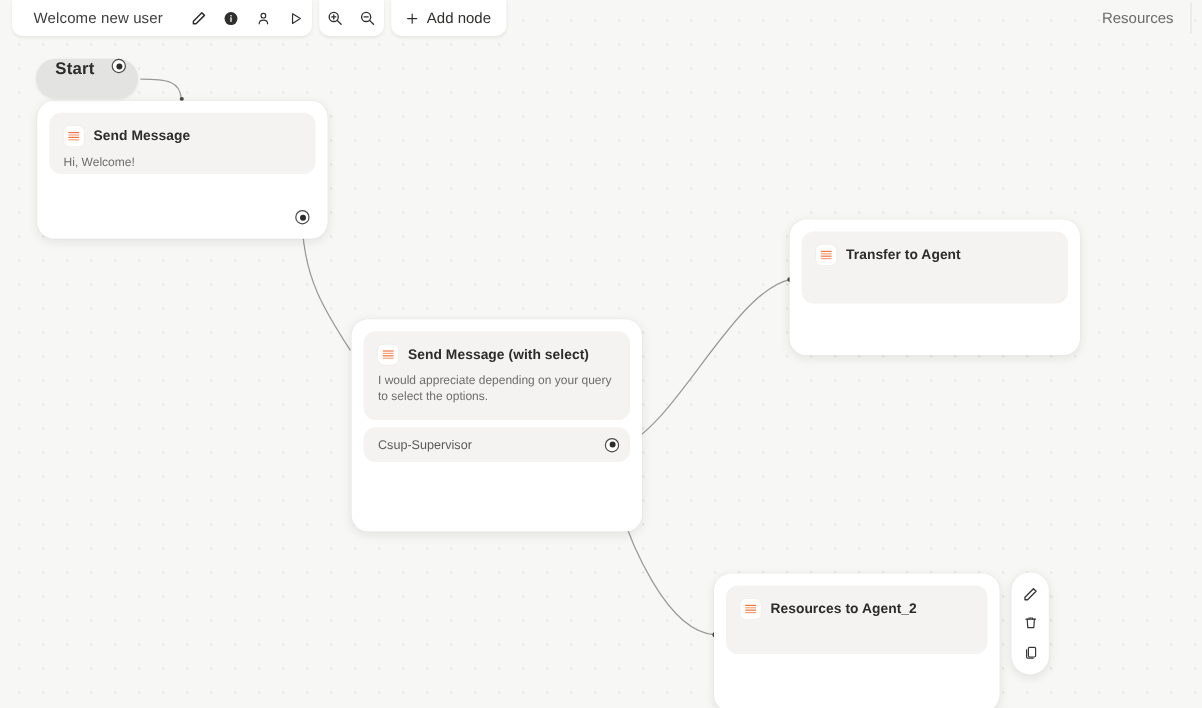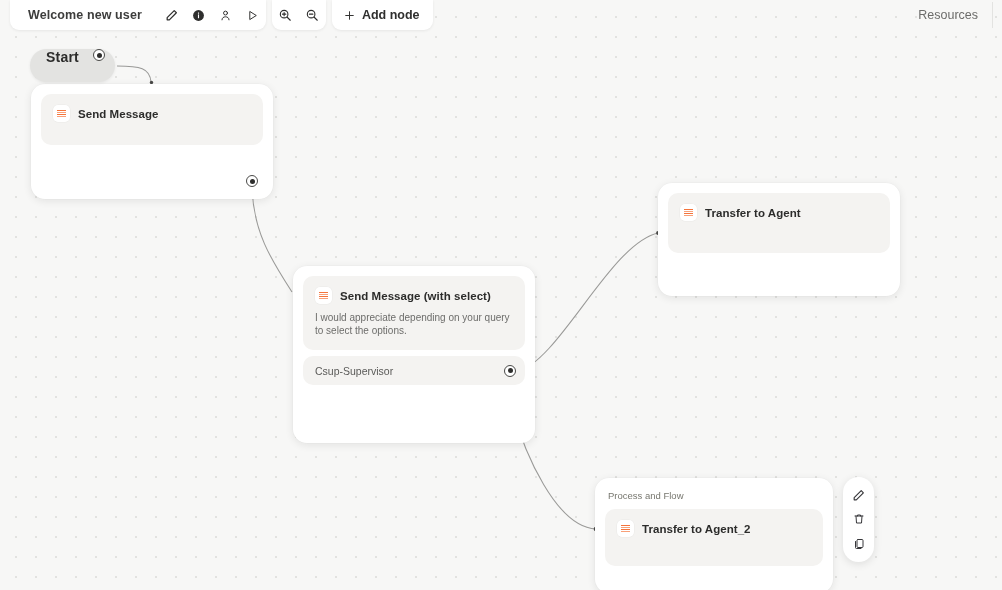--- a/index.html
+++ b/index.html
@@ -32,21 +32,20 @@
     align-items: stretch;
     gap: 6px;
     z-index: 40;
   }
   .tb-group {
     background: #ffffff;
     border-radius: 0 0 9px 9px;
     display: flex;
     align-items: center;
     box-shadow: 0 1px 3px rgba(16,16,16,.07);
-    font-weight: bold;
   }
   .tb-group.first { border-radius: 0 0 9px 9px; }
   .tb-title {
     padding: 0 16px 0 18px;
     font-size: 12.5px;
     color: #3d3d3c;
     white-space: nowrap;
     letter-spacing: .1px;
   }
   .tb-btn {
@@ -284,20 +283,21 @@
   </div>
 
   <div class="node" id="node-send-message">
     <div class="node-block">
       <div class="node-head">
         <span class="node-icon">
             <i></i>
           </span>
         <span class="node-title">Send Message</span>
       </div>
+      <div class="node-body">Hi, Welcome!</div>
     </div>
     <span class="port"></span>
   </div>
 
   <div class="node" id="node-options">
     <div class="node-block">
       <div class="node-head">
         <span class="node-icon">
             <i></i>
           </span>
@@ -318,27 +318,26 @@
       <div class="node-head">
         <span class="node-icon">
             <i></i>
           </span>
         <span class="node-title">Transfer to Agent</span>
       </div>
     </div>
   </div>
 
   <div class="node" id="node-process-flow">
-    <div class="group-label">Process and Flow</div>
     <div class="node-block">
       <div class="node-head">
         <span class="node-icon">
             <i></i>
           </span>
-        <span class="node-title">Transfer to Agent_2</span>
+        <span class="node-title">Resources to Agent_2</span>
       </div>
     </div>
   </div>
 
   <div id="node-actions">
     <div class="act-btn">
       <svg width="13" height="13" viewBox="0 0 24 24" fill="none" stroke="currentColor" stroke-width="2.1" stroke-linecap="round" stroke-linejoin="round">
         <path d="M17 3l4 4L8 20H4v-4L17 3z"></path>
       </svg>
     </div>

